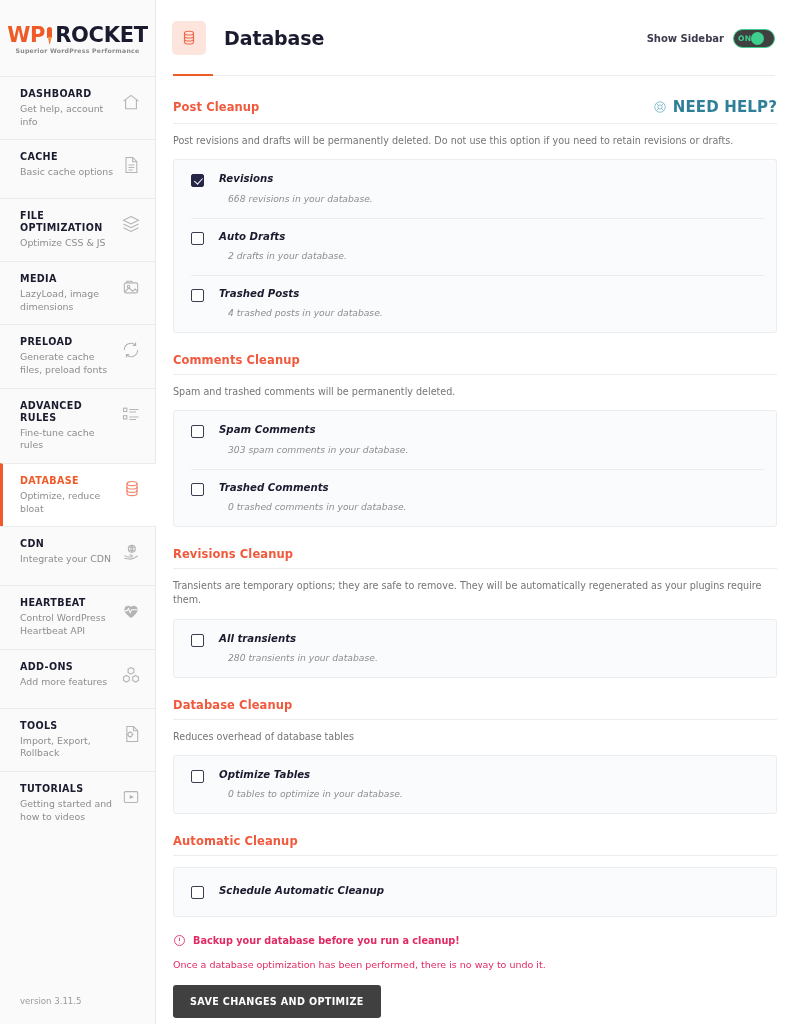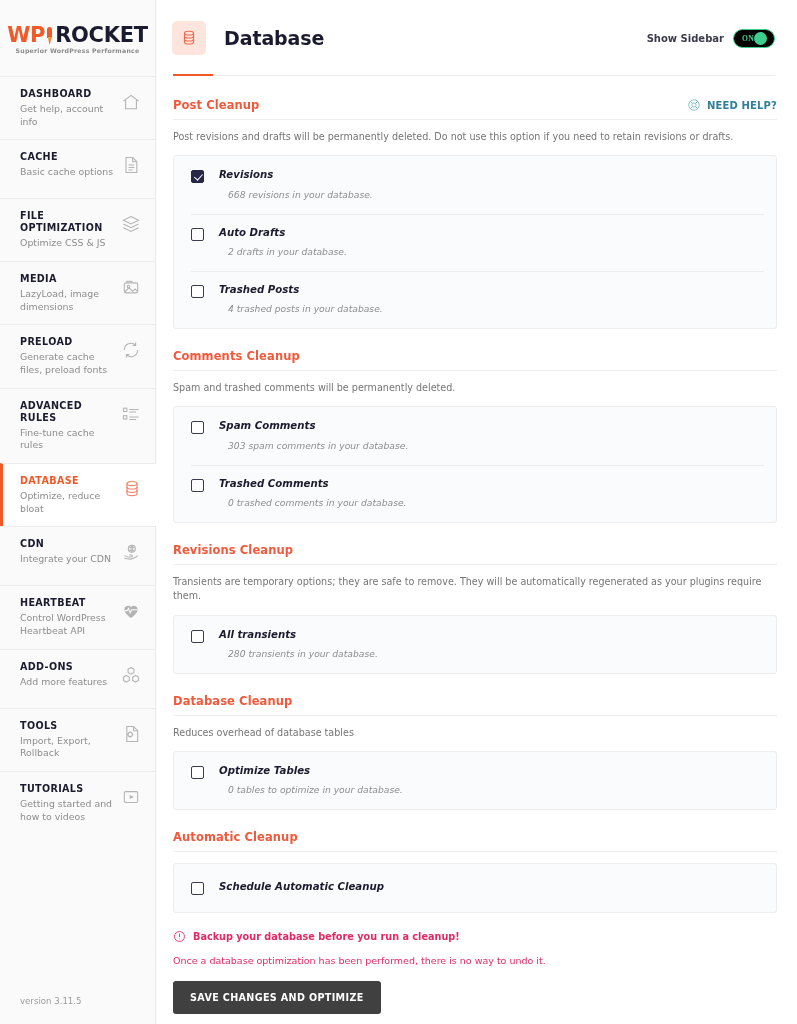--- a/index.html
+++ b/index.html
@@ -173,27 +173,26 @@
   }
   .sidebar-label {
     font-size: 10px;
     font-weight: 700;
     color: #3b3b4d;
   }
   .toggle {
     width: 42px; height: 19px;
     border: 1.4px solid #3ecf8e;
     border-radius: 12px;
-    background: #000000;
-    display: flex;
-    align-items: center;
-    justify-content: center;
+    background: #404040;
+    display: flex;
+    align-items: center;
+    justify-content: flex-start;
     padding: 0 3px;
     cursor: pointer;
-    font-family: Liberation Serif, serif;
   }
   .toggle-text {
     font-size: 7.6px;
     font-weight: 800;
     color: #3ecf8e;
     letter-spacing: 0.2px;
     margin-left: 1px;
   }
   .toggle-knob {
     width: 13px; height: 13px;
@@ -239,21 +238,21 @@
     gap: 6px;
     color: #3c8fa6;
     cursor: pointer;
   }
   .need-help-icon {
     width: 14px; height: 14px;
     color: #7bbacb;
   }
   .need-help-icon svg { width: 100%; height: 100%; display: block; }
   .need-help-text {
-    font-size: 10px;
+    font-size: 15px;
     font-weight: 800;
     letter-spacing: 0.15px;
     color: #2f7f98;
   }
   .section-desc {
     font-size: 9.6px;
     color: #757575;
     margin-top: 10px;
     line-height: 1.5;
   }

